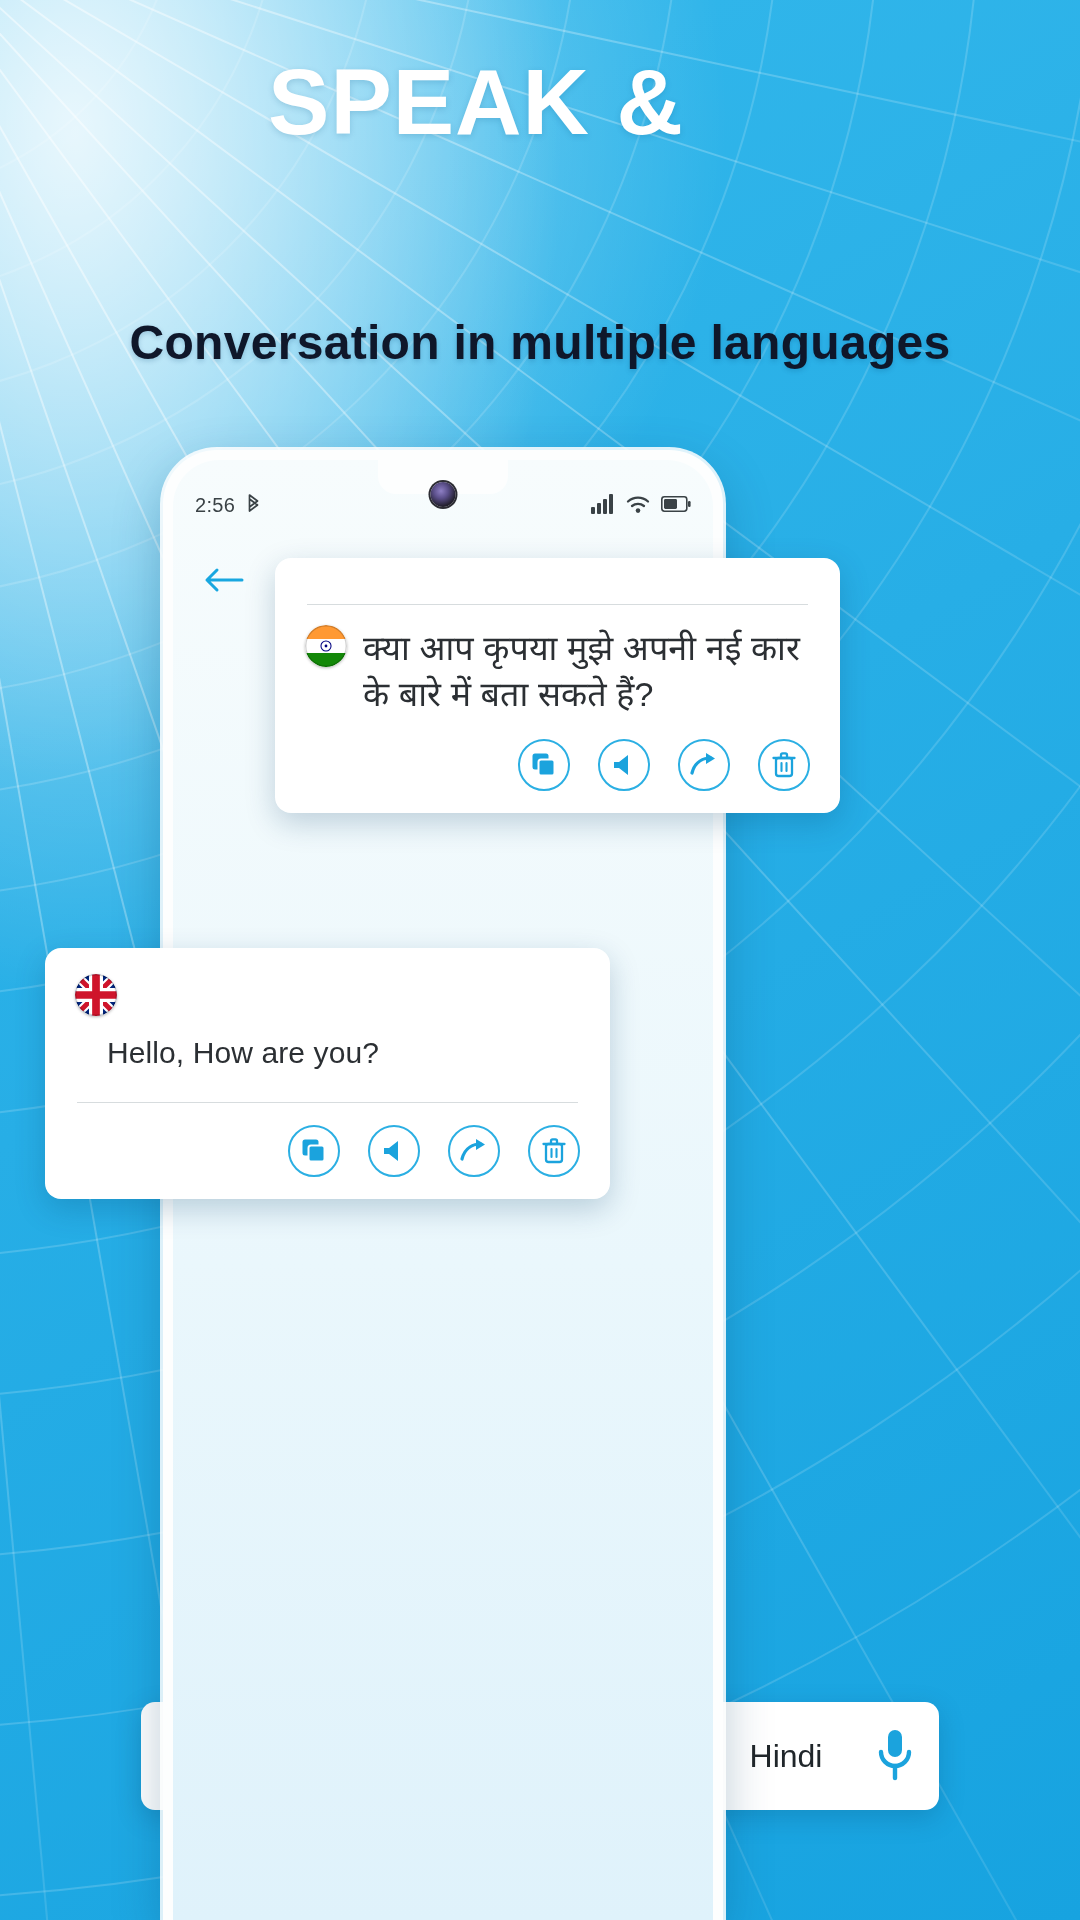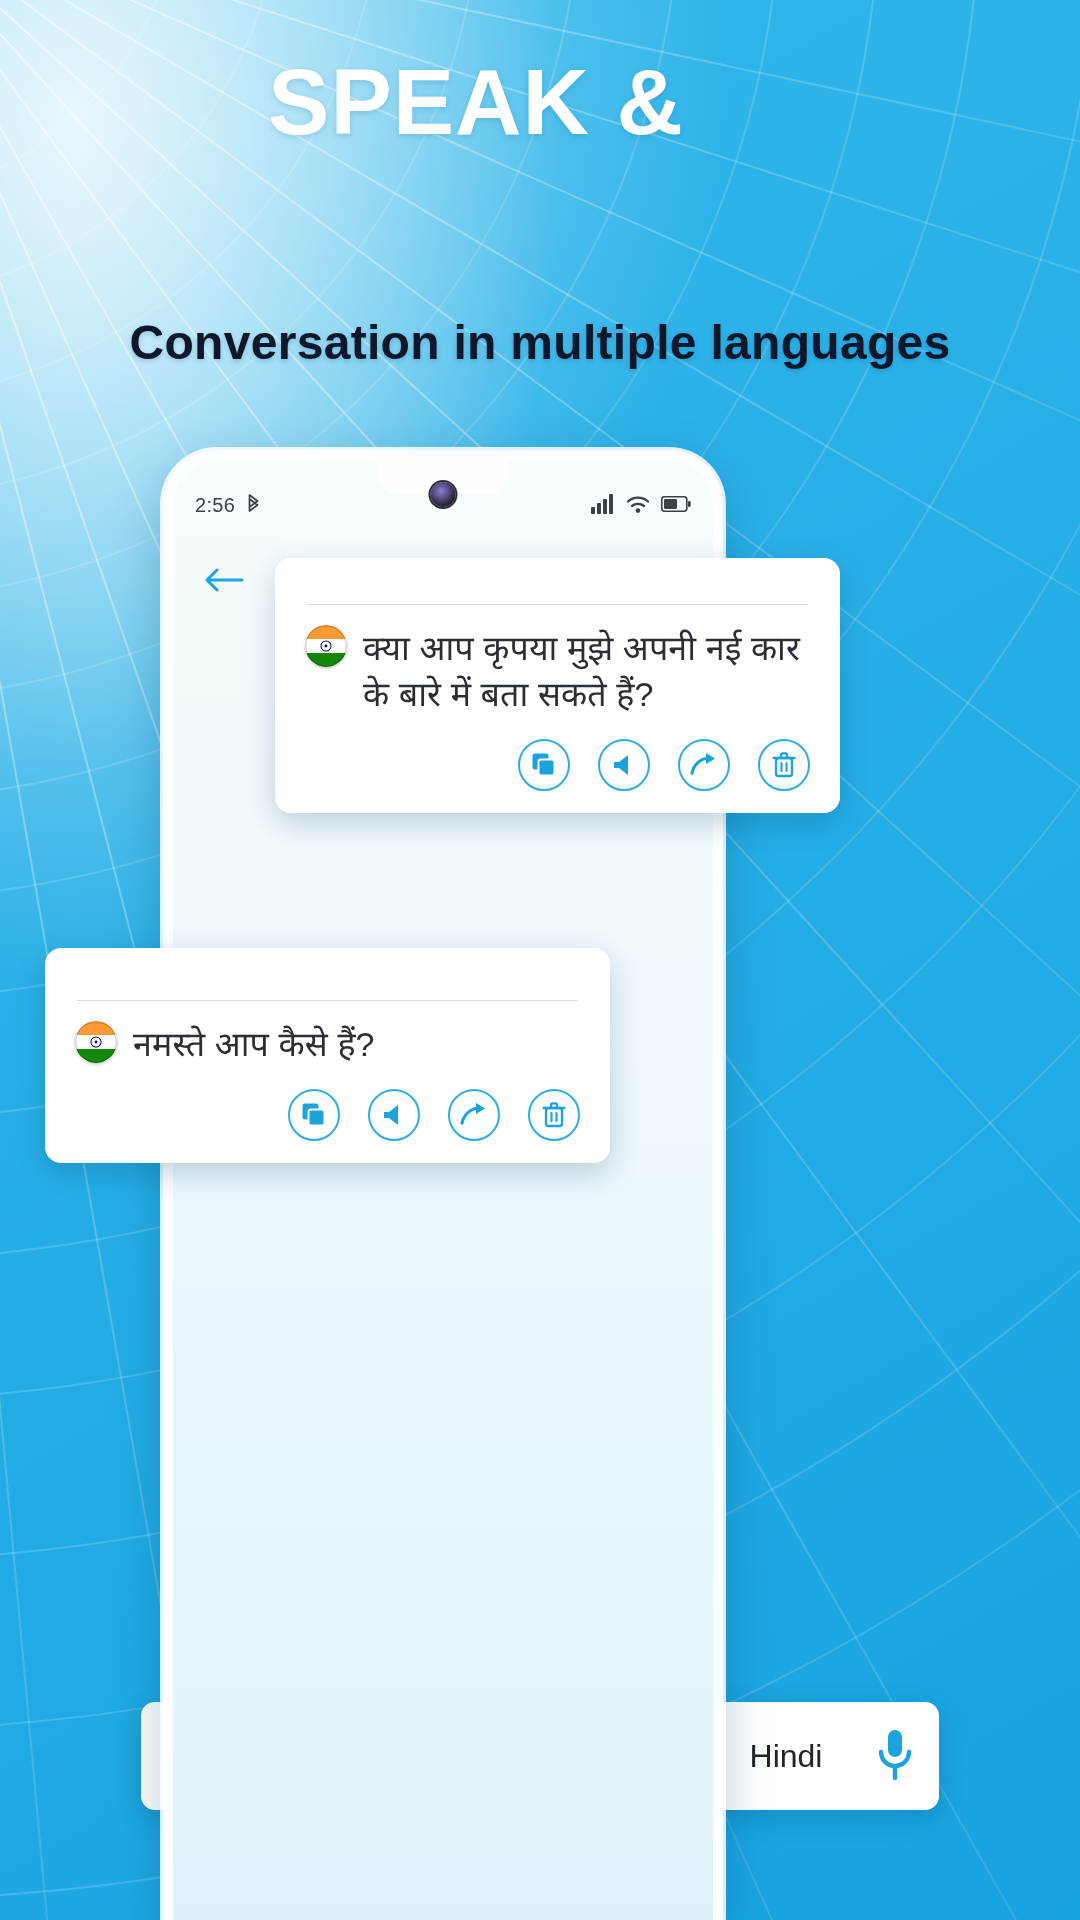--- a/index.html
+++ b/index.html
@@ -339,43 +339,43 @@
       <svg width="24" height="26" viewBox="0 0 24 26">
         <rect x="4" y="6" width="16" height="18" rx="2.6" fill="none" stroke="#1BA3DD" stroke-width="2.3"></rect>
         <path d="M1.5 6 H22.5 M9 6 V3 a1.6 1.6 0 0 1 1.6-1.6 h2.8 A1.6 1.6 0 0 1 15 3 V6" fill="none" stroke="#1BA3DD" stroke-width="2.3" stroke-linecap="round"></path>
         <path d="M9.5 11 V19 M14.5 11 V19" stroke="#1BA3DD" stroke-width="2.1" stroke-linecap="round"></path>
       </svg>
     </span>
   </div>
 </div>
 
 <div class="card card-b">
-
-  <div class="divider" style="margin-top:26px;"></div>
-
-  <div class="msg-row">
-    <span class="flag">
+  <div class="msg-row stacked">
+    <span class="flag" style="display:block;margin-bottom:14px;">
       <svg width="42" height="42" viewBox="0 0 60 60">
         <defs>
-            <clipPath id="cD">
+            <clipPath id="cC">
               <circle cx="30" cy="30" r="30"></circle>
             </clipPath>
           </defs>
-        <g clip-path="url(#cD)">
-          <rect width="60" height="20" fill="#FF9933"></rect>
-          <rect y="20" width="60" height="20" fill="#FFFFFF"></rect>
-          <rect y="40" width="60" height="20" fill="#138808"></rect>
-          <circle cx="30" cy="30" r="7.2" fill="none" stroke="#000080" stroke-width="1.5"></circle>
-          <circle cx="30" cy="30" r="2" fill="#000080"></circle>
+        <g clip-path="url(#cC)">
+          <rect width="60" height="60" fill="#00247D"></rect>
+          <path d="M0,0 L60,60 M60,0 L0,60" stroke="#FFF" stroke-width="13"></path>
+          <path d="M0,0 L60,60 M60,0 L0,60" stroke="#CF142B" stroke-width="7"></path>
+          <path d="M30,0 V60 M0,30 H60" stroke="#FFF" stroke-width="20"></path>
+          <path d="M30,0 V60 M0,30 H60" stroke="#CF142B" stroke-width="11"></path>
         </g>
         <circle cx="30" cy="30" r="29" fill="none" stroke="rgba(0,0,0,0.18)" stroke-width="2"></circle>
       </svg>
     </span>
-    <span class="msg-text hi">नमस्ते आप कैसे हैं?</span>
-  </div>
+    <span class="msg-text" style="display:block;padding-left:32px;">Hello, How are you?</span>
+  </div>
+
+  <div class="divider" style="margin-top:26px;"></div>
+
 
   <div class="actions">
     <span class="act-btn">
       <svg width="26" height="26" viewBox="0 0 26 26">
         <rect x="1.5" y="1.5" width="16" height="16" rx="2.5" fill="#1BA3DD"></rect>
         <rect x="7.5" y="7.5" width="16" height="16" rx="2.5" fill="#1BA3DD" stroke="#fff" stroke-width="2"></rect>
       </svg>
     </span>
     <span class="act-btn">
       <svg width="26" height="26" viewBox="0 0 26 26">

